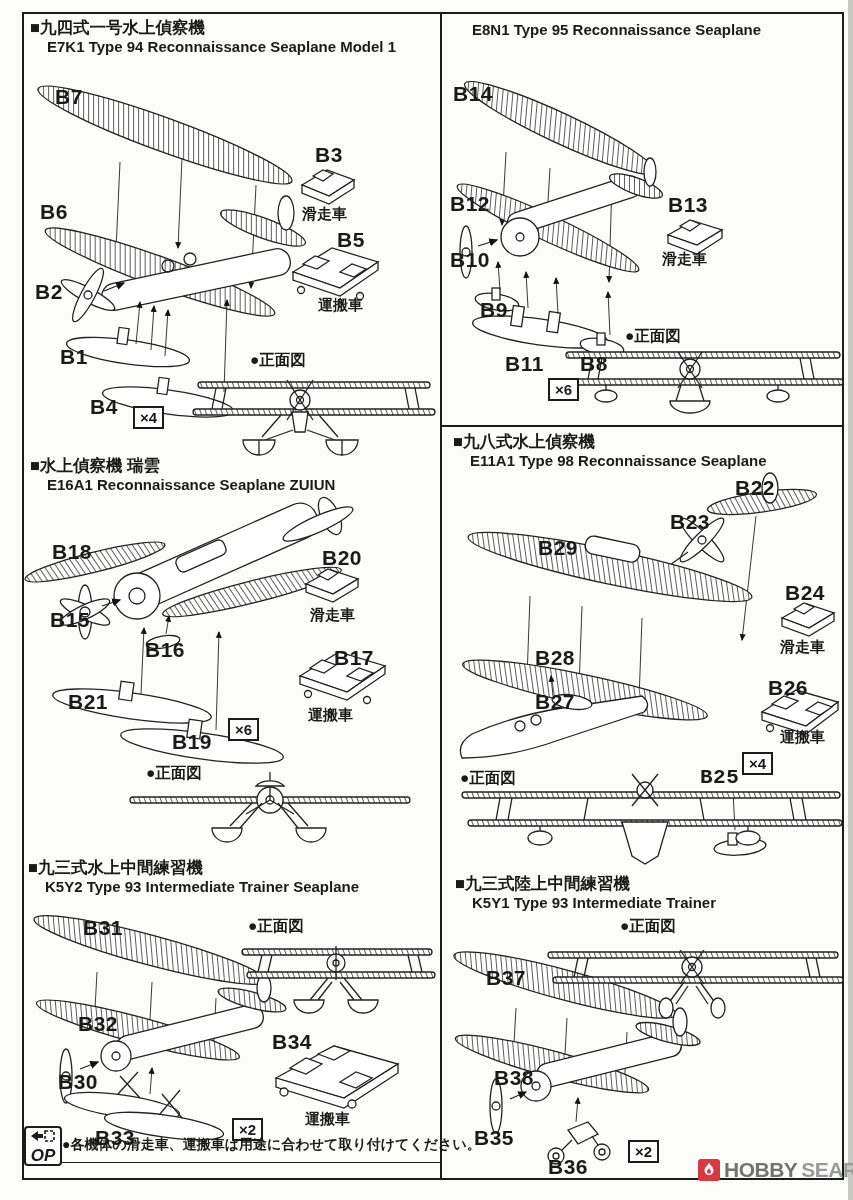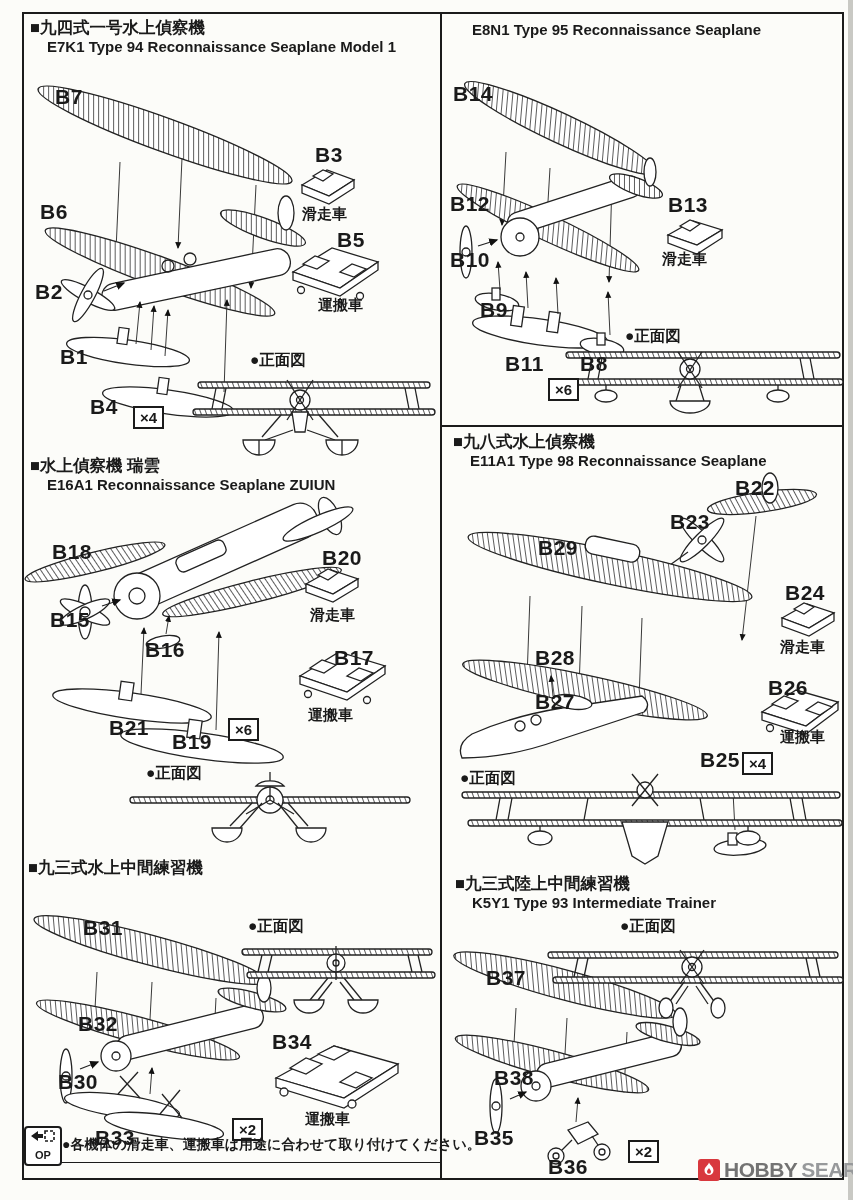--- a/index.html
+++ b/index.html
@@ -12,21 +12,21 @@
   .hdr .en{font-size:15px;font-weight:bold;padding-left:17px;}
   .plabel{position:absolute;font-size:21px;font-weight:bold;letter-spacing:.5px;white-space:nowrap;}
   .cap{position:absolute;font-size:15px;font-weight:bold;white-space:nowrap;}
   .fv{position:absolute;font-size:15.5px;font-weight:bold;white-space:nowrap;}
   .qty{position:absolute;border:2px solid #1b1b1b;background:#fff;padding:0 5px;
        font-size:15px;font-weight:bold;line-height:19px;}
   .art{position:absolute;left:0;top:0;}
   .footer-note{position:absolute;left:62px;top:1136px;font-size:14px;font-weight:bold;white-space:nowrap;}
   .op{position:absolute;left:24px;top:1126px;width:34px;height:36px;border:2px solid #1b1b1b;
       border-radius:4px;background:#fff;text-align:center;}
-  .op .op-txt{display:block;font-size:11px;font-weight:bold;line-height:13px;margin-top:1px;}
+  .op .op-txt{display:block;font-size:17px;font-weight:bold;line-height:13px;margin-top:1px;font-style:italic;}
   .version{position:absolute;left:22px;top:1224px;font-size:12.5px;font-weight:bold;color:#1d4ed8;}
   .logo{position:absolute;left:698px;top:1159px;display:flex;align-items:center;gap:4px;}
   .logo-txt{font-size:21px;font-weight:bold;letter-spacing:-0.5px;line-height:22px;}
 </style>
 </head>
 <body>
 
 <div class="sheet">
 
   <div class="bline" style="left:22px;top:12px;width:822px;height:2px;"></div>
@@ -384,20 +384,21 @@
   <div class="hdr" style="left:30px;top:455px;">
     <div class="jp">■水上偵察機 瑞雲</div>
     <div class="en">E16A1 Reconnaissance Seaplane ZUIUN</div>
   </div>
   <div class="hdr" style="left:453px;top:431px;">
     <div class="jp">■九八式水上偵察機</div>
     <div class="en">E11A1 Type 98 Reconnaissance Seaplane</div>
   </div>
   <div class="hdr" style="left:28px;top:850px;margin-top:7px;">
     <div class="jp">■九三式水上中間練習機</div>
+    <div class="en">K5Y2 Type 93 Intermediate Trainer Seaplane</div>
   </div>
   <div class="hdr" style="left:455px;top:873px;">
     <div class="jp">■九三式陸上中間練習機</div>
     <div class="en">K5Y1 Type 93 Intermediate Trainer</div>
   </div>
 
   <span class="plabel" style="left:55px;top:85px;">B7</span>
   <span class="plabel" style="left:40px;top:200px;">B6</span>
   <span class="plabel" style="left:35px;top:280px;">B2</span>
   <span class="plabel" style="left:60px;top:345px;">B1</span>
@@ -416,35 +417,35 @@
   <span class="plabel" style="left:505px;top:352px;">B11</span>
   <span class="plabel" style="left:580px;top:352px;">B8</span>
   <span class="qty" style="left:548px;top:378px;">×6</span>
   <span class="plabel" style="left:668px;top:193px;">B13</span>
   <span class="cap" style="left:662px;top:250px;">滑走車</span>
   <span class="fv" style="left:625px;top:326px;">●正面図</span>
 
   <span class="plabel" style="left:52px;top:540px;">B18</span>
   <span class="plabel" style="left:50px;top:608px;">B15</span>
   <span class="plabel" style="left:145px;top:638px;">B16</span>
-  <span class="plabel" style="left:68px;top:716px;margin-left:41px;">B21</span>
+  <span class="plabel" style="left:68px;top:690px;">B21</span>
   <span class="plabel" style="left:172px;top:730px;">B19</span>
   <span class="qty" style="left:228px;top:718px;">×6</span>
   <span class="plabel" style="left:322px;top:546px;">B20</span>
   <span class="cap" style="left:310px;top:606px;">滑走車</span>
   <span class="plabel" style="left:334px;top:646px;">B17</span>
   <span class="cap" style="left:308px;top:706px;">運搬車</span>
   <span class="fv" style="left:146px;top:763px;">●正面図</span>
 
   <span class="plabel" style="left:735px;top:476px;">B22</span>
   <span class="plabel" style="left:642px;top:510px;margin-left:28px;">B23</span>
   <span class="plabel" style="left:538px;top:536px;">B29</span>
   <span class="plabel" style="left:535px;top:646px;">B28</span>
   <span class="plabel" style="left:535px;top:690px;">B27</span>
-  <span class="plabel" style="left:700px;top:748px;">B25</span>
+  <span class="plabel" style="left:700px;top:766px;font-family:Liberation Mono, monospace;">B25</span>
   <span class="qty" style="left:742px;top:752px;">×4</span>
   <span class="plabel" style="left:785px;top:581px;">B24</span>
   <span class="cap" style="left:780px;top:638px;">滑走車</span>
   <span class="plabel" style="left:768px;top:676px;">B26</span>
   <span class="cap" style="left:780px;top:728px;">運搬車</span>
   <span class="fv" style="left:460px;top:768px;">●正面図</span>
 
   <span class="plabel" style="left:83px;top:916px;">B31</span>
   <span class="plabel" style="left:78px;top:1012px;">B32</span>
   <span class="plabel" style="left:58px;top:1070px;">B30</span>

